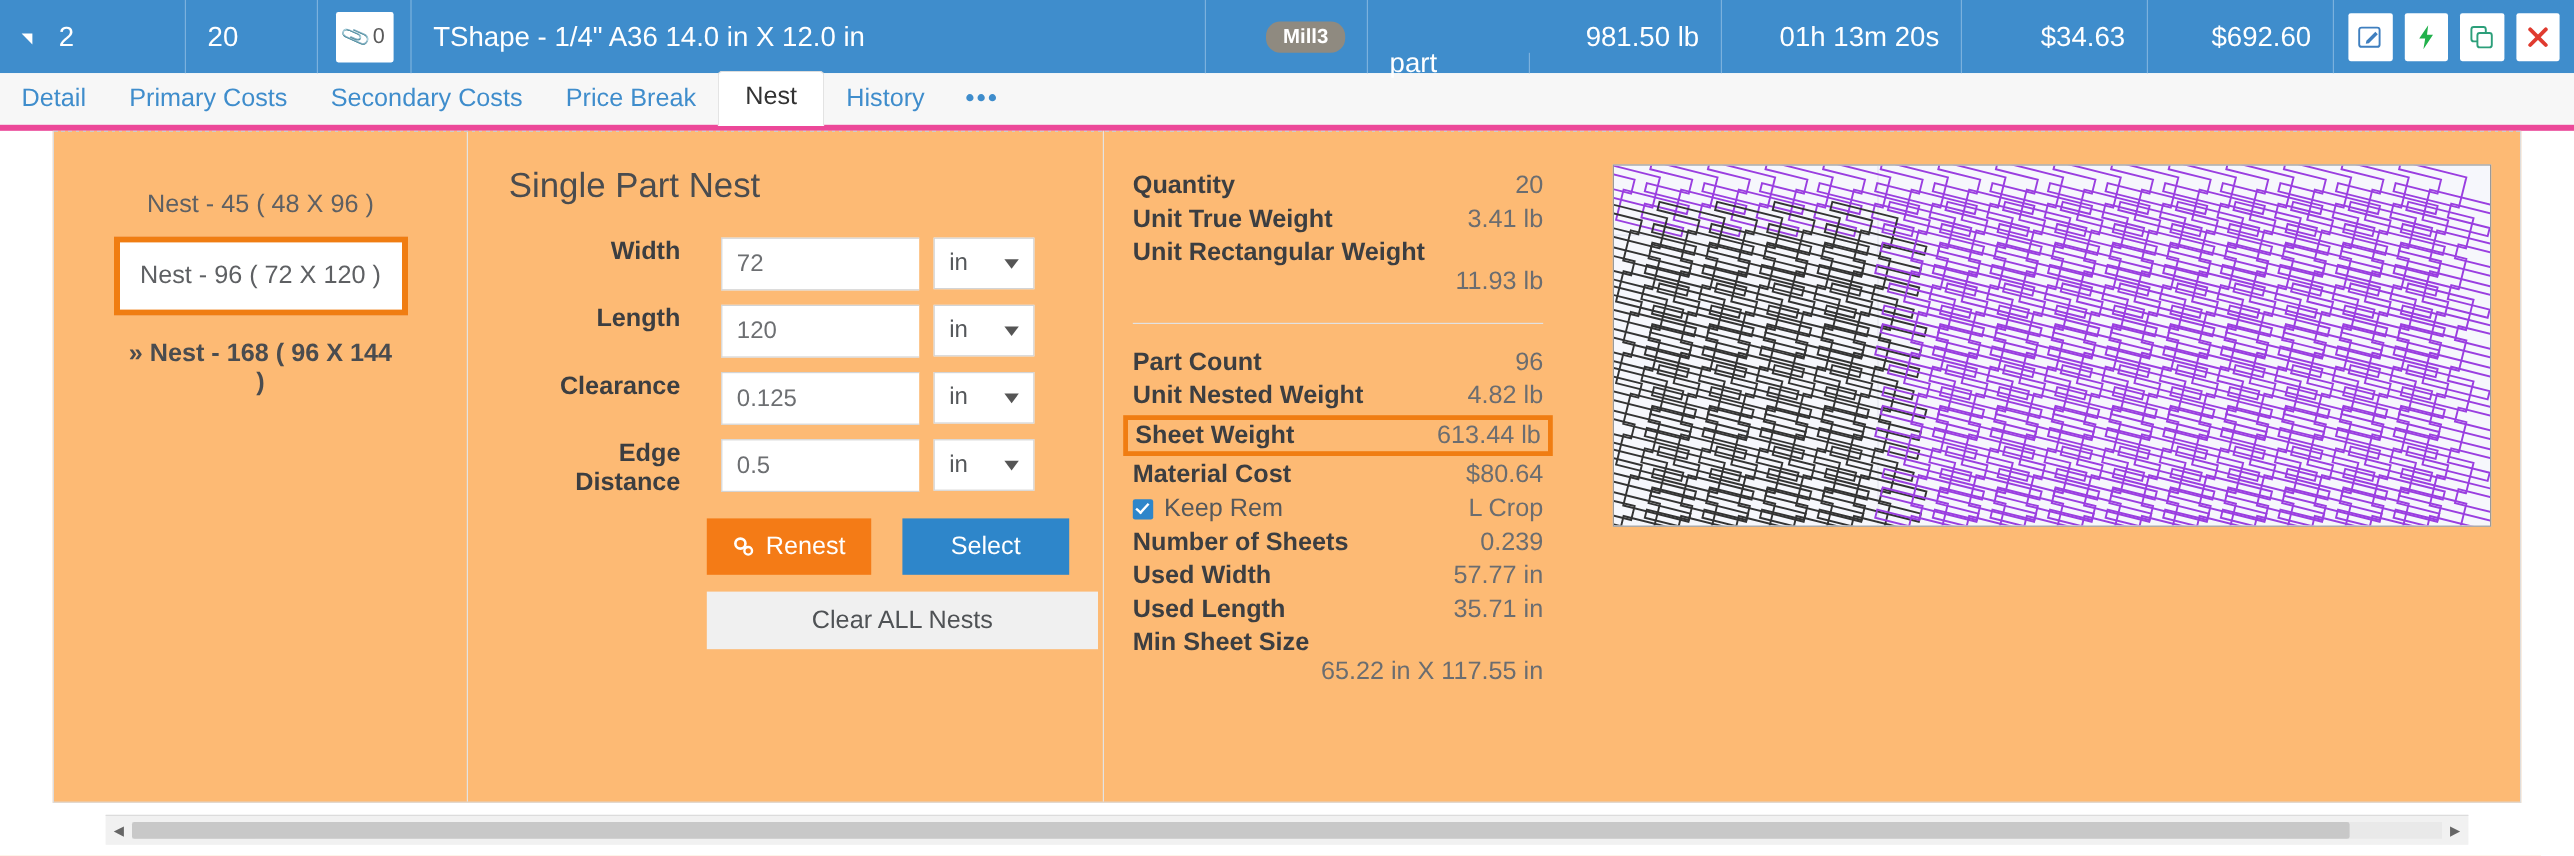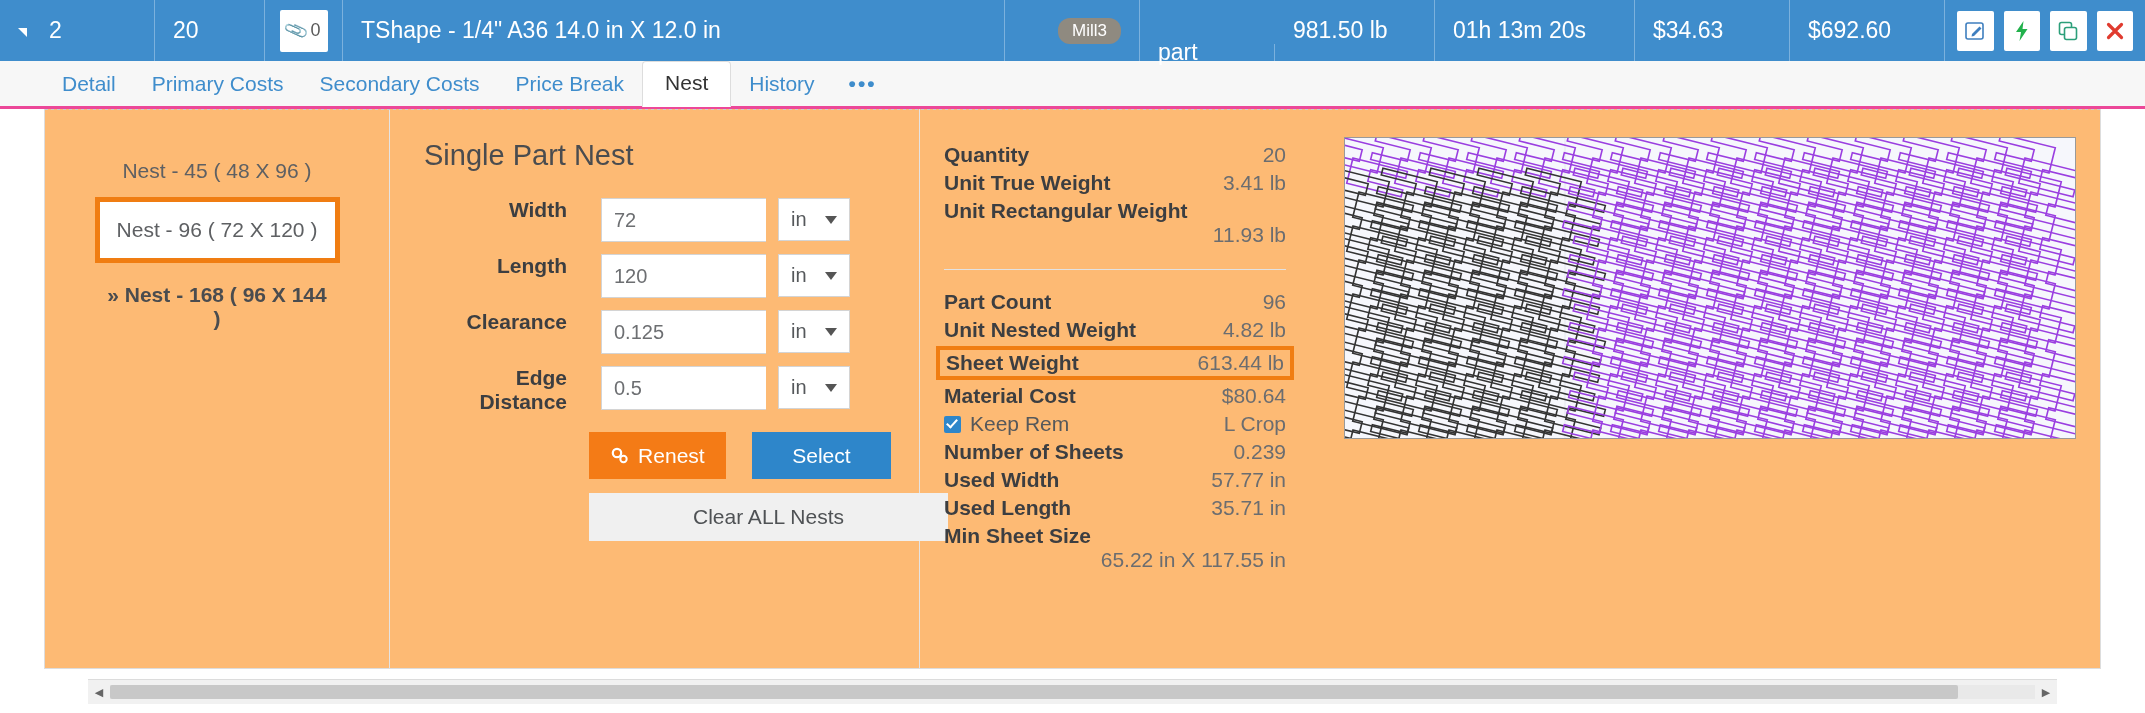--- a/index.html
+++ b/index.html
@@ -44,20 +44,21 @@
     min-width: 0;
   }
   .hcell.mill {
     width: 135px;
     justify-content: flex-end;
     padding-right: 18px;
   }
   .hcell.partname { width: 135px; margin-top: 44px; }
   .hcell.num {
     width: 160px;
+    justify-content: flex-end;
   }
   .hcell.num.time { width: 200px; }
   .hcell.num.cost1 { width: 155px; }
   .hcell.num.cost2 { width: 155px; }
   .hcell.actions {
     width: 200px;
     border-right: none;
     justify-content: center;
     gap: 10px;
     padding: 0 12px;
@@ -86,42 +87,41 @@
     color: #777;
     transform: rotate(-25deg);
     display: inline-block;
   }
   .mill-badge {
     background: #8f8a80;
     color: #ffffff;
     border-radius: 12px;
     padding: 3px 14px;
     font-size: 17px;
-    font-weight: normal;
+    font-weight: bold;
   }
   .act-btn {
     width: 40px;
     height: 40px;
     background: #ffffff;
     border-radius: 2px;
     display: flex;
     align-items: center;
     justify-content: center;
     cursor: pointer;
   }
 
   
   .tab-strip {
     height: 48px;
     background: #f7f7f7;
     display: flex;
     align-items: flex-end;
-    padding-left: 44px;
-    box-sizing: border-box;
-    border-bottom: 3px solid #ec4899;
+    box-sizing: border-box;
+    border-bottom: 5px solid #ec4899;
   }
   .tab {
     padding: 10px 18px 12px 18px;
     font-size: 21px;
     color: #3f8dcc;
     cursor: pointer;
     white-space: nowrap;
     line-height: 1;
   }
   .tab.active {
@@ -227,21 +227,21 @@
     border-right: none;
     background: #ffffff;
     font-size: 20px;
     color: #6d6f72;
     padding: 0 12px;
     box-sizing: border-box;
     outline: none;
     font-family: "Liberation Sans", sans-serif;
   }
   .form-unit {
-    width: 72px;
+    width: 84px;
     height: 43px;
     border: 1px solid #d4d4d4;
     background: #ffffff;
     display: flex;
     align-items: center;
     justify-content: space-between;
     padding: 0 12px;
     box-sizing: border-box;
     font-size: 20px;
     color: #55585b;
@@ -267,21 +267,21 @@
     font-family: "Liberation Sans", sans-serif;
     display: flex;
     align-items: center;
     justify-content: center;
     gap: 9px;
   }
   .btn-renest { background: #f47b16; width: 165px; }
   .btn-select { background: #2e86ca; width: 168px; }
   .btn-clear {
     margin: 14px 0 0 165px;
-    width: 359px;
+    width: 326px;
     height: 48px;
     background: #f0f0f0;
     border: none;
     color: #4f5255;
     font-size: 21px;
     cursor: pointer;
     font-family: "Liberation Sans", sans-serif;
   }
 
   

